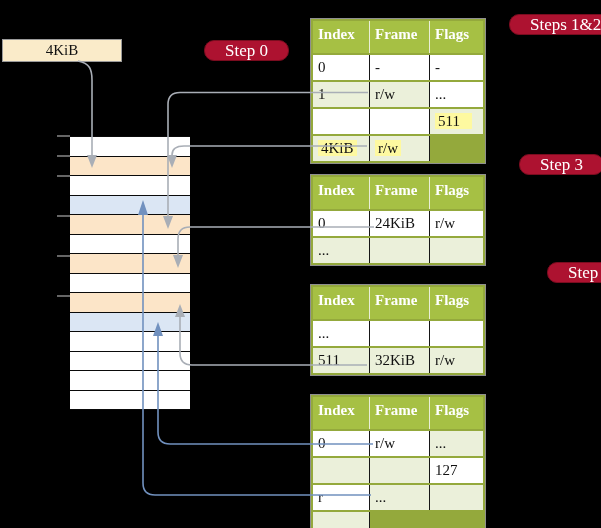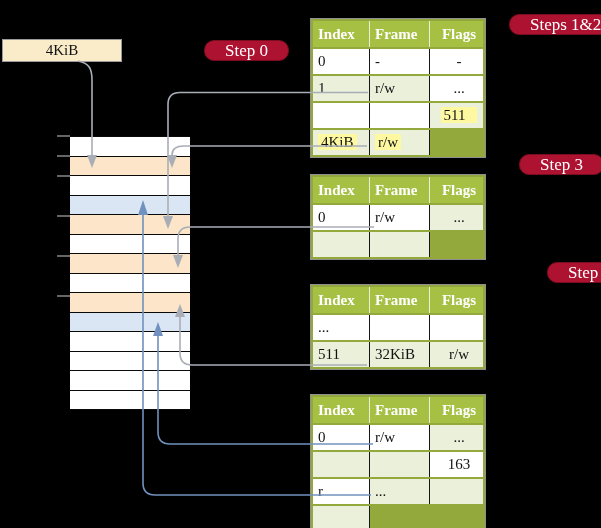--- a/index.html
+++ b/index.html
@@ -64,31 +64,31 @@
   }
   .cell{
     padding-left:5px;
     font-size:15px;
     overflow:hidden;
     white-space:nowrap;
   }
   .cell.head{
     background:var(--table-header-fill);
     color:#fff;font-weight:bold;
-    height:26px;line-height:26px;
+    height:32px;line-height:26px;
     border-right:1px solid #e9eed6;
   }
   .cell.body{
     background:var(--table-row-plain);
     color:#111;
     height:25px;line-height:24px;
     border-right:1px solid #161616;
   }
   .cell.body.shaded{background:var(--table-row-shaded);}
-  .cell:nth-child(3n){border-right:none;text-align:center;}
+  .cell:nth-child(3n){border-right:none;}
   .hl{background:var(--highlight);padding:0 3px;}
   .hl.wide{padding-right:12px;}
   
   #arrows{
     position:absolute;left:0;top:0;
     pointer-events:none;
   }
   .line-gray{stroke:var(--arrow-gray);stroke-width:1.6;fill:none;}
   .line-blue{stroke:var(--arrow-blue);stroke-width:1.6;fill:none;}
   .head-gray{fill:var(--arrow-gray);stroke:none;}
@@ -143,20 +143,21 @@
         <div class="cell body shaded"><span class="hl">4KiB</span></div>
         <div class="cell body shaded"><span class="hl">r/w</span></div>
       </div>
     </div>
   <div class="ptable" style="top: 174px;">
       <div class="grid">
         <div class="cell head">Index</div>
         <div class="cell head">Frame</div>
         <div class="cell head">Flags</div>
         <div class="cell body">0</div>
+        <div class="cell body">24KiB</div>
         <div class="cell body">r/w</div>
         <div class="cell body shaded">...</div>
         <div class="cell body shaded"></div>
         <div class="cell body shaded"></div>
       </div>
     </div>
   <div class="ptable" style="top: 284px;">
       <div class="grid">
         <div class="cell head">Index</div>
         <div class="cell head">Frame</div>
@@ -172,21 +173,21 @@
   <div class="ptable" style="top: 394px;">
       <div class="grid">
         <div class="cell head">Index</div>
         <div class="cell head">Frame</div>
         <div class="cell head">Flags</div>
         <div class="cell body">0</div>
         <div class="cell body">r/w</div>
         <div class="cell body shaded">...</div>
         <div class="cell body shaded"></div>
         <div class="cell body shaded"></div>
-        <div class="cell body">163</div>
+        <div class="cell body">127</div>
         <div class="cell body">r</div>
         <div class="cell body shaded">...</div>
         <div class="cell body shaded"></div>
         <div class="cell body shaded"></div>
       </div>
     </div>
 
   <svg id="arrows" width="601" height="528" viewBox="0 0 601 528">
 
     <g>

